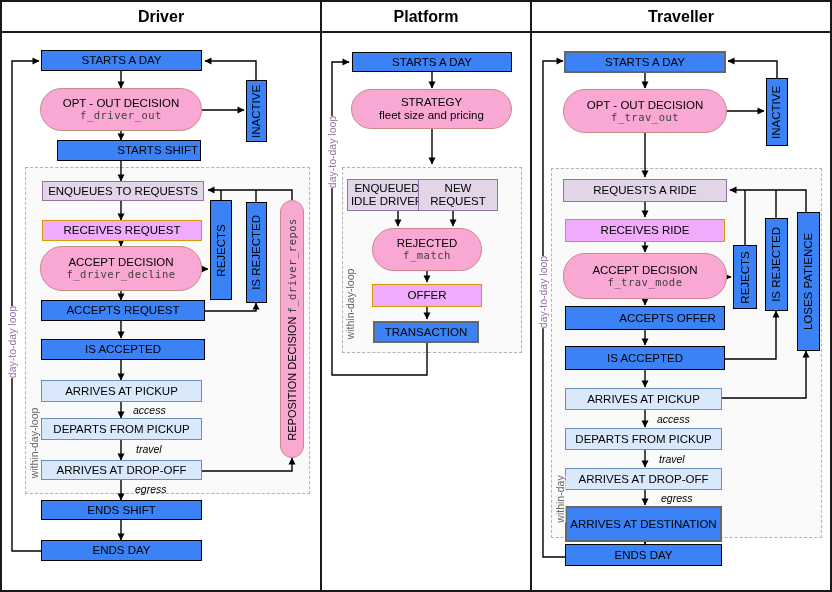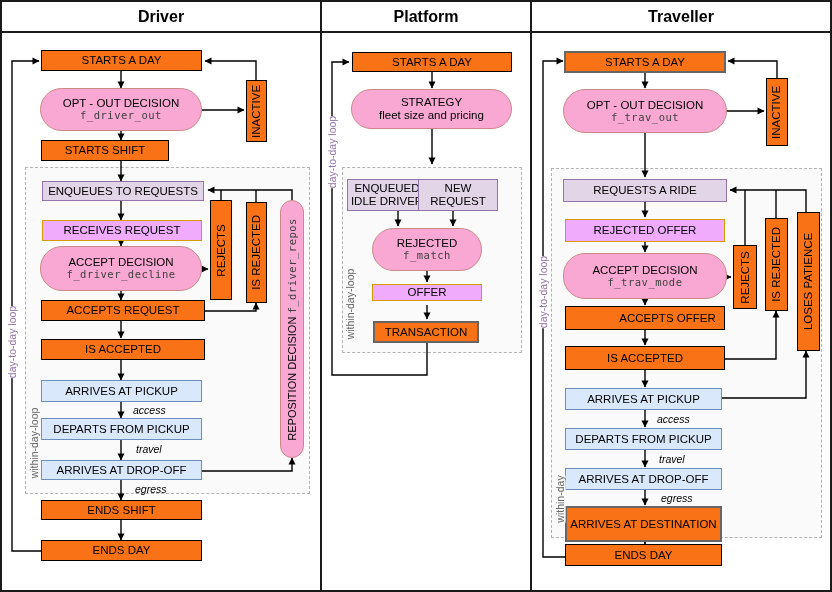--- a/index.html
+++ b/index.html
@@ -13,21 +13,21 @@
   .col-title { position:absolute; top:0; height:29px; display:flex; align-items:center; justify-content:center; font-weight:bold; font-size:16px; }
   .wires { position:absolute; left:0; top:0; width:832px; height:592px; z-index:2; }
   .group {
     position:absolute; z-index:1; background:#fafafa;
     border:1px dashed #b3b3b3; box-sizing:border-box;
   }
   .node {
     position:absolute; z-index:3; box-sizing:border-box;
     display:flex; flex-direction:column; align-items:center; justify-content:center;
     text-align:center; font-size:11.5px; line-height:1.12;
-    background:#f97316; border:1px solid #000000; padding:1px 2px;
+    background:#3b82f6; border:1px solid #000000; padding:1px 2px;
   }
   .stadium { background:#f9a8d4; border:1px solid #c98a87; border-radius:22px; }
   .purple  { background:#e1d5e7; border:1px solid #9673a6; }
   .orange  { background:#f0abfc; border:1px solid #d79b00; }
   .blue    { background:#dae8fc; border:1px solid #6c8ebf; }
   .thick   { border:2.5px solid #666666; }
   .mono { font-family:"DejaVu Sans Mono", monospace; font-size:10.5px; color:#404040; letter-spacing:0.5px; }
   .vbox { padding:0; }
   .vbox .vt { transform:rotate(-90deg); white-space:nowrap; font-size:11.5px; }
   .vstadium { border-radius:12px; }
@@ -123,21 +123,21 @@
   <div class="node" style="left:39px; top:48px; width:161px; height:21px;">
     <span>STARTS A DAY</span>
     </div>
   <div class="node stadium" style="left:38px; top:86px; width:162px; height:43px;">
     <span>OPT - OUT DECISION</span>
     <span class="mono">f_driver_out</span>
     </div>
   <div class="node vbox" style="left:244px; top:78px; width:21px; height:62px;">
     <span class="vt">INACTIVE</span>
     </div>
-  <div class="node" style="left:39px; top:138px; width:128px; height:21px;">
+  <div class="node" style="left:55px; top:138px; width:144px; height:21px;align-items:flex-end;">
     <span>STARTS SHIFT</span>
     </div>
   <div class="node purple" style="left:40px; top:179px; width:162px; height:20px;">
     <span>ENQUEUES TO REQUESTS</span>
     </div>
   <div class="node orange" style="left:40px; top:218px; width:160px; height:21px;">
     <span>RECEIVES REQUEST</span>
     </div>
   <div class="node stadium" style="left:38px; top:244px; width:162px; height:45px;">
     <span>ACCEPT DECISION</span>
@@ -193,21 +193,21 @@
   <div class="node purple" style="left:345px; top:177px; width:80px; height:32px;">
     <span>ENQUEUED IDLE DRIVER</span>
     </div>
   <div class="node purple" style="left:416px; top:177px; width:80px; height:32px;">
     <span>NEW REQUEST</span>
     </div>
   <div class="node stadium" style="left:370px; top:226px; width:110px; height:43px;">
     <span>REJECTED</span>
     <span class="mono">f_match</span>
     </div>
-  <div class="node orange" style="left:370px; top:282px; width:110px; height:17px;">
+  <div class="node orange" style="left:370px; top:282px; width:110px; height:23px;">
     <span>OFFER</span>
     </div>
   <div class="node thick" style="left:371px; top:319px; width:106px; height:22px;">
     <span>TRANSACTION</span>
     </div>
   <div class="vlabel loop-label" style="left:321px; top:100px; width:18px; height:100px;">
     <span>day-to-day loop</span>
     </div>
   <div class="vlabel within-label" style="left:340px; top:260px; width:16px; height:84px;">
     <span>within-day-loop</span>
@@ -220,21 +220,21 @@
     <span>OPT - OUT DECISION</span>
     <span class="mono">f_trav_out</span>
     </div>
   <div class="node vbox" style="left:764px; top:76px; width:22px; height:68px;">
     <span class="vt">INACTIVE</span>
     </div>
   <div class="node purple" style="left:561px; top:177px; width:164px; height:23px;">
     <span>REQUESTS A RIDE</span>
     </div>
   <div class="node orange" style="left:563px; top:217px; width:160px; height:23px;">
-    <span>REJECTED OFFER</span>
+    <span>RECEIVES RIDE</span>
     </div>
   <div class="node stadium" style="left:561px; top:251px; width:164px; height:46px;">
     <span>ACCEPT DECISION</span>
     <span class="mono">f_trav_mode</span>
     </div>
   <div class="node vbox" style="left:731px; top:243px; width:24px; height:64px;">
     <span class="vt">REJECTS</span>
     </div>
   <div class="node vbox" style="left:763px; top:216px; width:23px; height:93px;">
     <span class="vt">IS REJECTED</span>

